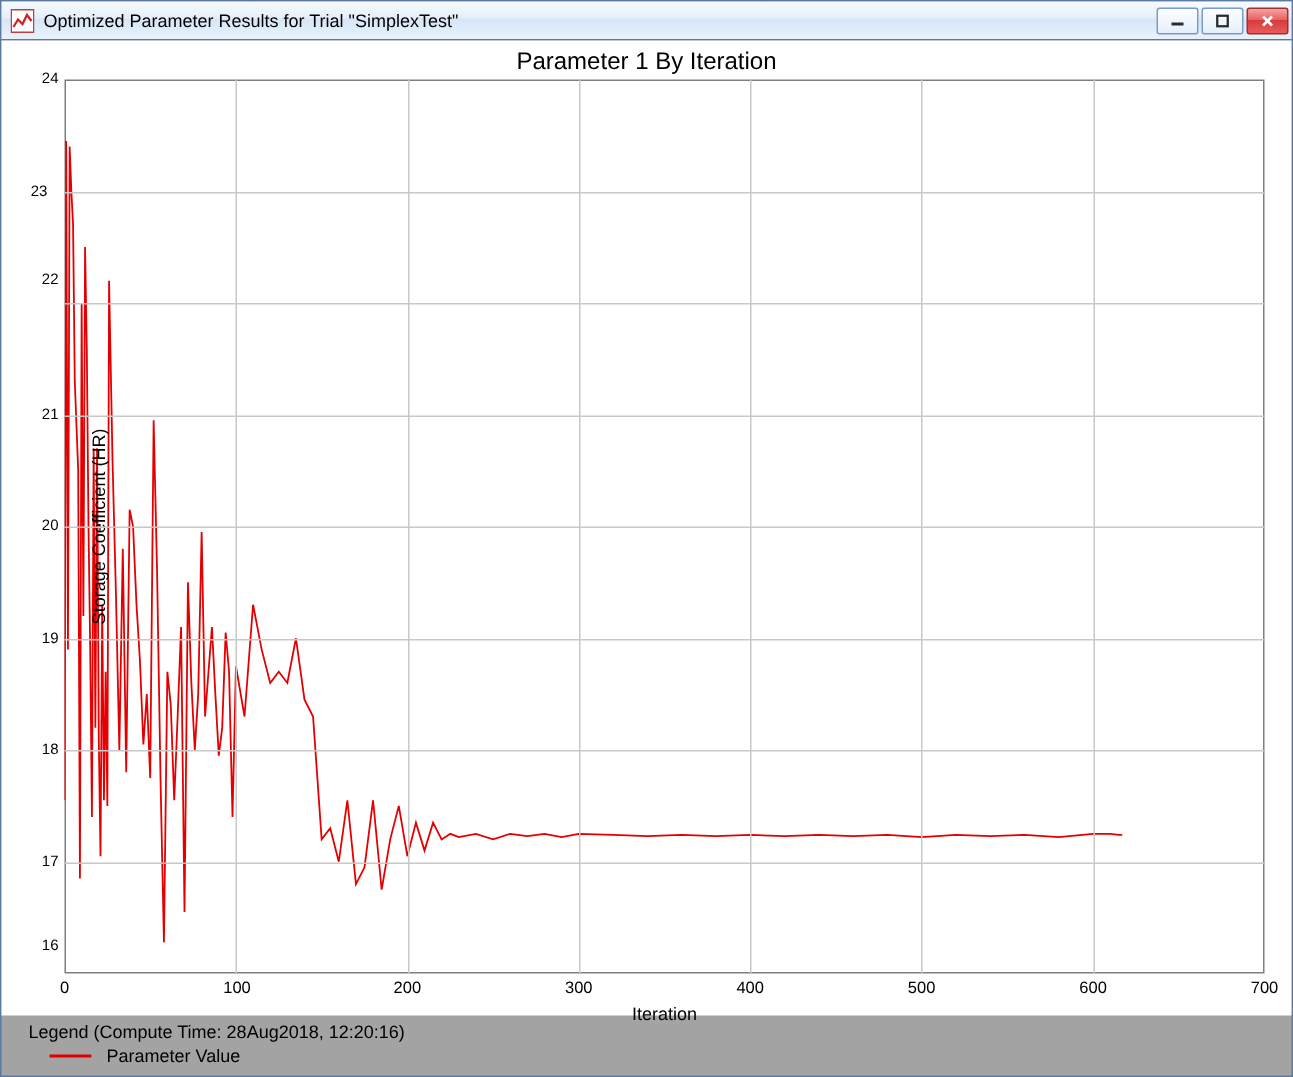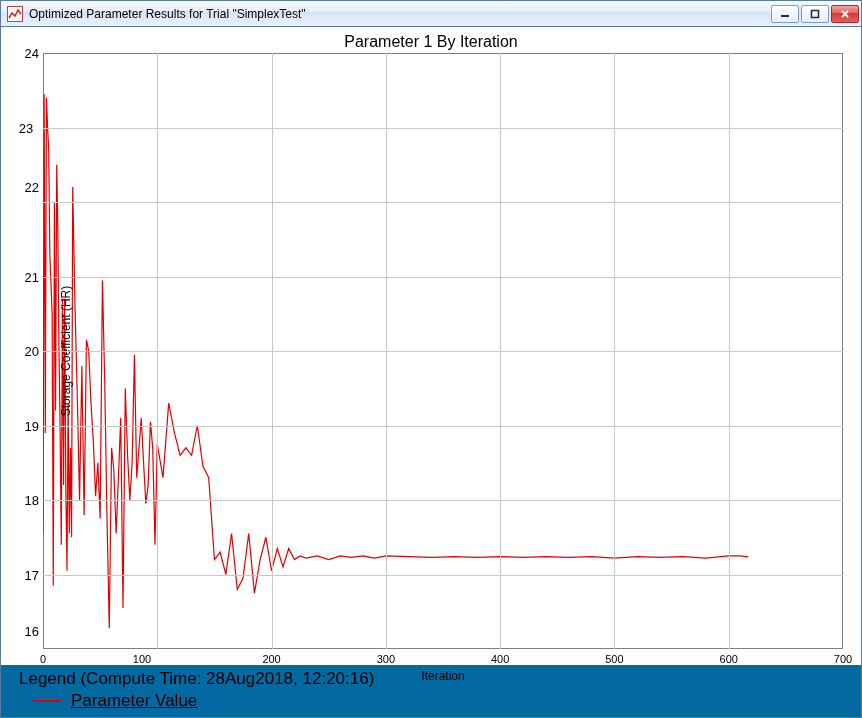--- a/index.html
+++ b/index.html
@@ -10,21 +10,21 @@
     width: 862px;
     height: 718px;
     overflow: hidden;
   }
   .window {
     width: 862px;
     height: 718px;
     border: 1px solid #5a7aa0;
     display: flex;
     flex-direction: column;
-    background: #0369a1;
+    background: #a3a3a3;
   }
   .titlebar {
     height: 26px;
     background: linear-gradient(to bottom, #f7fbff 0%, #e4eef9 45%, #d6e6f7 46%, #e8f2fc 100%);
     border-bottom: 1px solid #5a7aa0;
     display: flex;
     align-items: center;
     padding: 0 2px 0 6px;
     gap: 6px;
   }
@@ -94,21 +94,21 @@
     background: #c8c8c8;
   }
   .grid-line-h { height: 1px; left: 0; right: 0; }
   .grid-line-v { width: 1px; top: 0; bottom: 0; }
 
   .tick-label-y {
     position: absolute;
     right: 804px;
     width: 26px;
     text-align: right;
-    font-size: 13px;
+    font-size: 10px;
     color: #000;
     transform: translateY(-50%);
   }
   .tick-label-x {
     position: absolute;
     top: 600px;
     font-size: 11px;
     color: #000;
     transform: translateX(-50%);
   }
@@ -129,30 +129,29 @@
     font-size: 12px;
   }
   .series-line {
     stroke: #e40000;
     stroke-width: 1.2;
     fill: none;
   }
   .legend-block {
     padding: 4px 6px 6px 18px;
     border-top: none;
-    font-size: 17px;
+    font-size: 12px;
     color: #000;
   }
   .legend-title { margin-bottom: 2px; }
   .legend-item {
     display: flex;
     align-items: center;
     gap: 10px;
     padding-left: 14px;
-    text-decoration: underline;
   }
   .legend-swatch {
     width: 28px; height: 0;
     border-top: 2px solid #e40000;
   }
 </style>
 </head>
 <body>
 
 <div class="window">
@@ -206,21 +205,21 @@
         <div class="tick-label-y" style="top: 298px;">20</div>
         <div class="grid-line-h" style="top: 223.5px;"></div>
         <div class="tick-label-y" style="top: 223.5px;">21</div>
         <div class="grid-line-h" style="top: 149px;"></div>
         <div class="tick-label-y" style="top: 134px;">22</div>
         <div class="grid-line-h" style="top: 74.5px;"></div>
         <div class="tick-label-y" style="top: 74.5px; text-align: center;">23</div>
         <div class="tick-label-y" style="top: 0px;">24</div>
         <div class="tick-label-x" style="left: 0px;">0</div>
         <div class="grid-line-v" style="left: 114.286px;"></div>
-        <div class="tick-label-x" style="left: 99px;">100</div>
+        <div class="tick-label-x" style="left: 115px;">100</div>
         <div class="grid-line-v" style="left: 228.571px;"></div>
         <div class="tick-label-x" style="left: 228.571px;">200</div>
         <div class="grid-line-v" style="left: 342.857px;"></div>
         <div class="tick-label-x" style="left: 342.857px;">300</div>
         <div class="grid-line-v" style="left: 457.143px;"></div>
         <div class="tick-label-x" style="left: 457.143px;">400</div>
         <div class="grid-line-v" style="left: 571.429px;"></div>
         <div class="tick-label-x" style="left: 571.429px;">500</div>
         <div class="grid-line-v" style="left: 685.714px;"></div>
         <div class="tick-label-x" style="left: 685.714px;">600</div>

